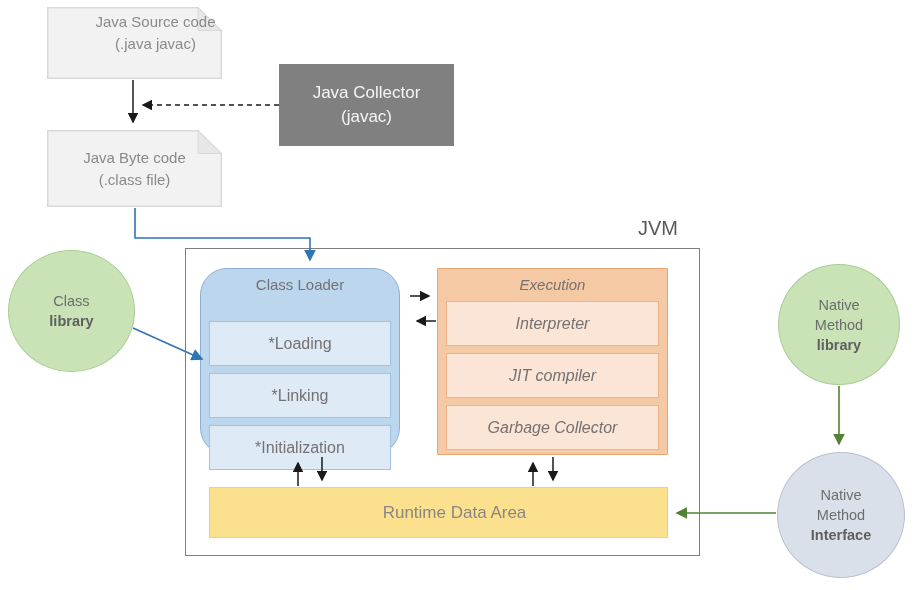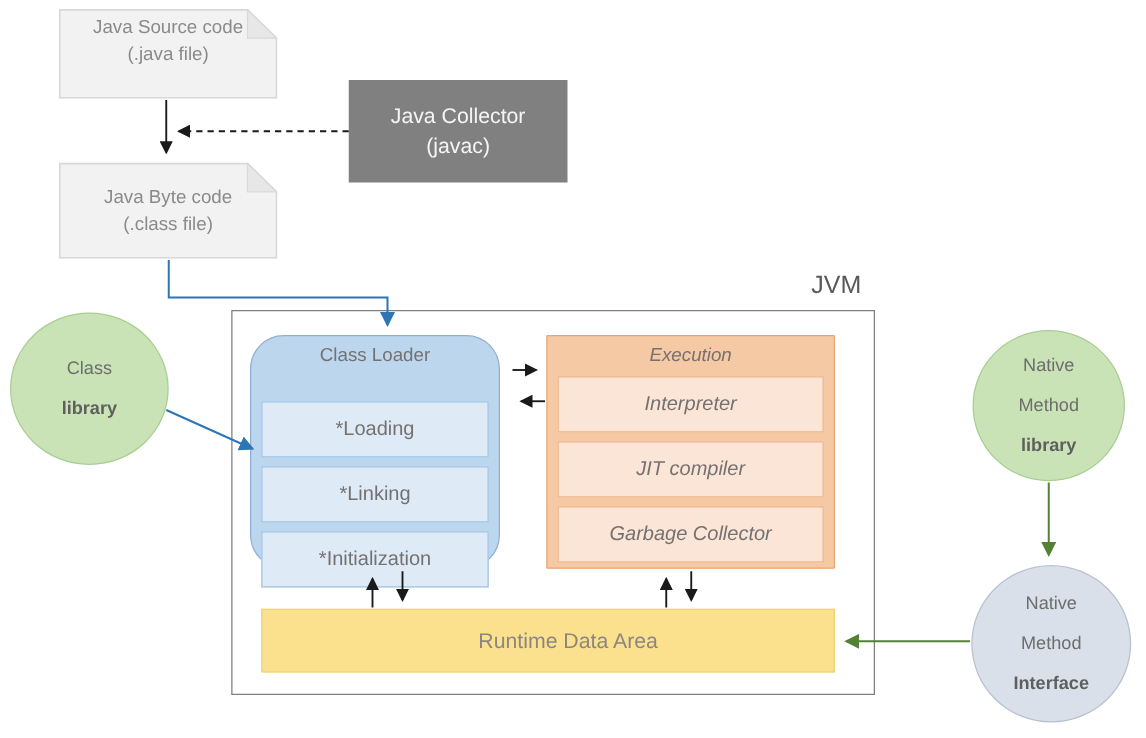--- a/index.html
+++ b/index.html
@@ -18,21 +18,21 @@
   }
   
   .compiler{
     position:absolute;left:279px;top:64px;width:175px;height:82px;
     background:var(--compiler-fill,#808080);
     display:flex;flex-direction:column;align-items:center;justify-content:center;
     color:var(--compiler-text,#F5F5F5);font-size:17px;line-height:24px;text-align:center;
   }
   
   .jvm-frame{position:absolute;left:185px;top:248px;width:515px;height:308px;border:1.5px solid var(--frame-border,#7F7F7F);background:#ffffff;box-sizing:border-box;}
-  .jvm-label{position:absolute;left:638px;top:217px;width:62px;text-align:center;color:#595959;font-size:20px;}
+  .jvm-label{position:absolute;left:638px;top:217px;width:62px;color:#595959;font-size:20px;}
   
   .module{position:absolute;top:268px;height:187px;box-sizing:border-box;border-radius:1px;}
   .module.blue{background:var(--blue-outer,#BCD6EE);border:1px solid var(--blue-border,#8FAFD4);}
   .module.orange{background:var(--orange-outer,#F6C9A5);border:1px solid var(--orange-border,#E8A572);}
   .module .hdr{height:31px;line-height:31px;text-align:center;color:var(--text-gray,#767171);font-size:15px;}
   .module .item{
     position:absolute;left:8px;right:8px;height:45px;box-sizing:border-box;
     display:flex;align-items:center;justify-content:center;
     color:var(--text-gray,#767171);font-size:16px;
   }
@@ -43,21 +43,21 @@
   .runtime{
     position:absolute;left:209px;top:487px;width:459px;height:51px;box-sizing:border-box;
     background:var(--yellow-fill,#FBE18E);border:1px solid var(--yellow-border,#EDD377);
     display:flex;align-items:center;justify-content:center;
     color:#8C8680;font-size:17px;padding-left:32px;
   }
   
   .circle{
     position:absolute;border-radius:50%;box-sizing:border-box;
     display:flex;flex-direction:column;align-items:center;justify-content:center;
-    color:#6D6D6D;font-size:14.5px;line-height:20px;text-align:right;gap:12px;
+    color:#6D6D6D;font-size:14.5px;line-height:20px;text-align:right;
   }
   .circle.green{background:var(--green-fill,#C9E3B6);border:1px solid var(--green-border,#A8CE94);}
   .circle.gray{background:var(--gray-circle-fill,#DAE0EA);border:1px solid var(--gray-circle-border,#B9C0CE);}
   .circle .bold{font-weight:bold;color:#5F5F5F;}
   
   .overlay{position:absolute;left:0;top:0;pointer-events:none;}
   .ln{fill:none;}
   .ln.black{stroke:var(--arrow-black,#1A1A1A);stroke-width:1.5;}
   .ln.blue{stroke:var(--arrow-blue,#2E75B6);stroke-width:1.6;}
   .ln.green{stroke:var(--arrow-green,#548235);stroke-width:1.6;}
@@ -67,28 +67,28 @@
   .mk-green{fill:var(--arrow-green,#548235);}
 </style>
 </head>
 <body>
 
 <div class="canvas">
 
   <div class="jvm-frame"></div>
   <div class="jvm-label">JVM</div>
 
-  <div class="doc" style="left:47px;top:7px;width:175px;height:52px;">
+  <div class="doc" style="left:47px;top:7px;width:175px;height:52px;padding-left:42px;">
     <svg width="175" height="72" viewBox="0 0 175 72">
       <path class="shape" d="M0.75,0.75 H151 L174.25,23.5 V71.25 H0.75 Z"></path>
       <path class="fold" d="M151,0.75 V23.5 H174.25 Z"></path>
     </svg>
     <div class="doc-label">
       <span>Java Source code</span>
-      <span>(.java file)</span>
+      <span>(.java javac)</span>
     </div>
   </div>
 
   <div class="doc" style="left:47px;top:130px;width:175px;height:77px;">
     <svg width="175" height="77" viewBox="0 0 175 77">
       <path class="shape" d="M0.75,0.75 H151 L174.25,23.5 V76.25 H0.75 Z"></path>
       <path class="fold" d="M151,0.75 V23.5 H174.25 Z"></path>
     </svg>
     <div class="doc-label">
       <span>Java Byte code</span>

